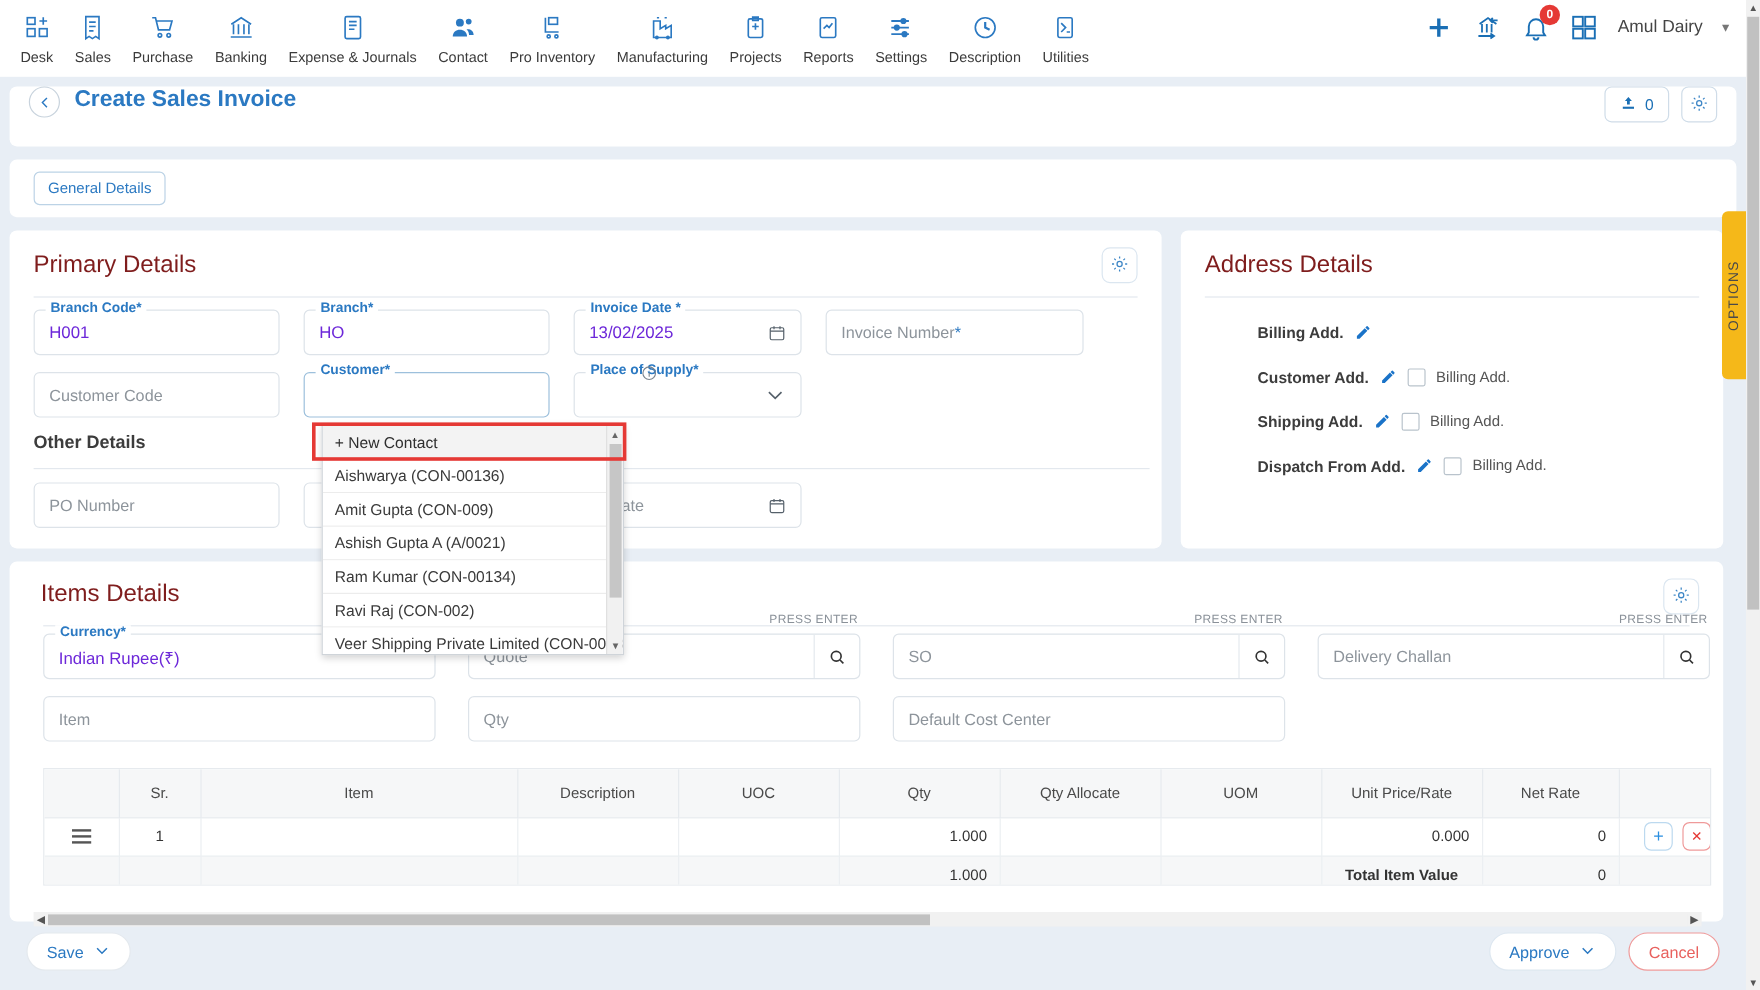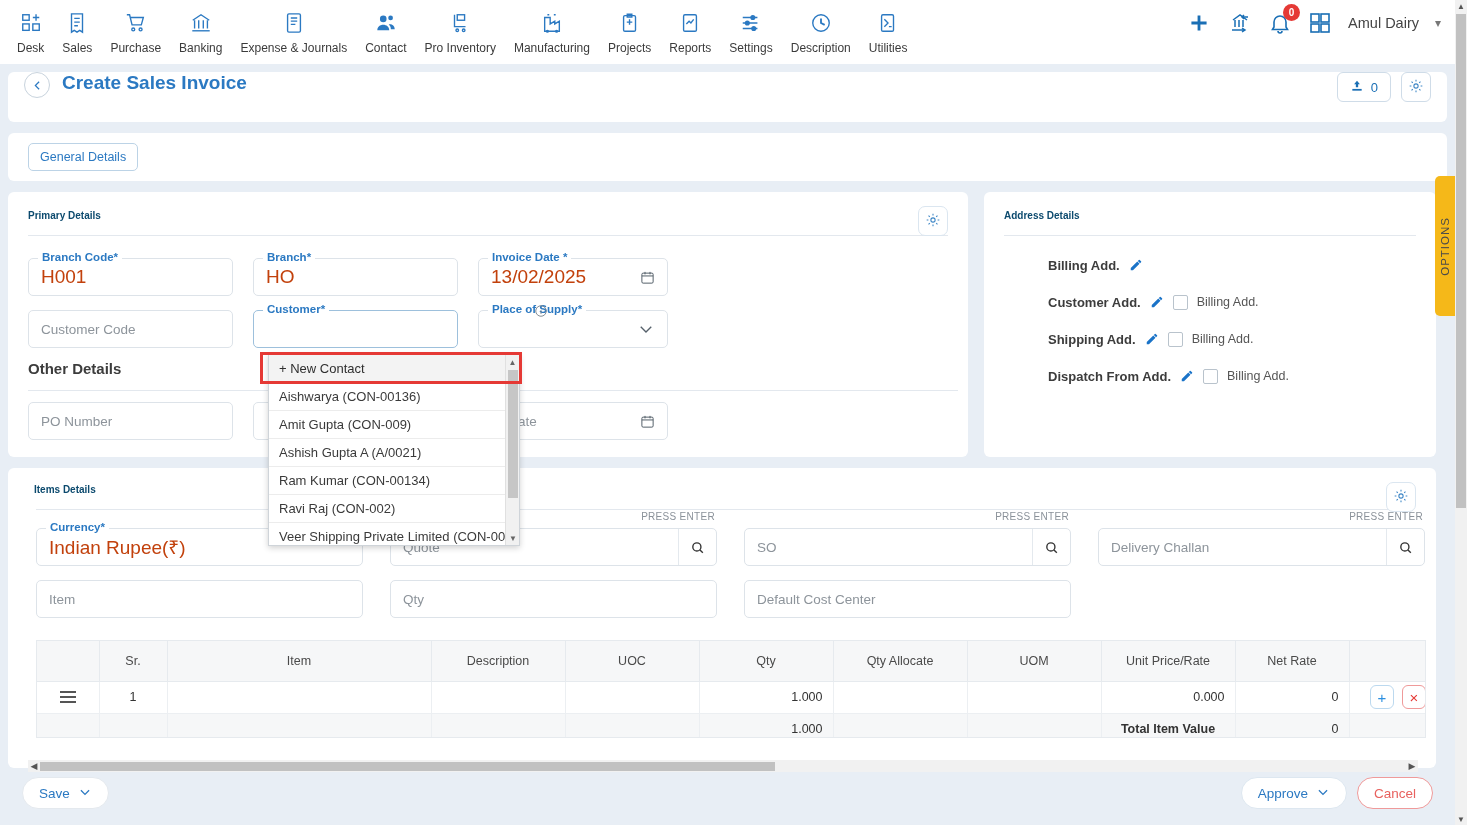--- a/index.html
+++ b/index.html
@@ -80,21 +80,21 @@
     background: #fff; border-radius: 6px; display: flex; align-items: center;
     padding: 0 20px;
   }
   .tab {
     border: 1px solid #bcd3e6; border-radius: 5px; background: #fff;
     color: #2b79c2; font-size: 12.5px; padding: 6px 11px; cursor: pointer;
   }
 
   
   .card { background: #fff; border-radius: 6px; }
-  .card-title { font-size: 10px; color: #0c4a6e; font-weight: bold; }
+  .card-title { font-size: 20px; color: #7f1d1d; font-weight: normal; }
   .card-rule { height: 1px; background: #e3e8ee; margin-top: 14px; }
 
   .primary-card { position: absolute; top: 192px; left: 8px; width: 960px; height: 265px; padding: 18px 20px 0 20px; }
   .address-card { position: absolute; top: 192px; left: 984px; width: 452px; height: 265px; padding: 18px 20px 0 20px; }
   .items-card  { position: absolute; top: 468px; left: 8px; width: 1428px; height: 300px; padding: 16px 14px 0 14px; }
 
   .sec-gear {
     position: absolute; right: 20px; top: 14px;
     width: 30px; height: 30px; border: 1px solid #dbe6f0; border-radius: 7px;
     background: #fff; display: flex; align-items: center; justify-content: center;
@@ -107,21 +107,21 @@
     border-radius: 5px; background: #fff; display: flex; align-items: center;
     padding: 0 12px;
   }
   .field.focused { border-color: #9dc0dc; }
   .field .legend {
     position: absolute; top: -8px; left: 9px; background: #fff;
     padding: 0 4px; font-size: 11.5px; color: #2b79c2; font-weight: bold;
     white-space: nowrap;
   }
   .req { color: #2b79c2; }
-  .field .val { color: #c2410c; font-size: 19px; }
+  .field .val { color: #6d28d9; font-size: 14px; }
   .field .ph { color: #8d949b; font-size: 13.5px; }
   .field .trail { margin-left: auto; color: #55606a; display: flex; align-items: center; }
 
   
   .pd-row1 { position: absolute; top: 66px; left: 20px; width: 930px; display: flex; gap: 20px; }
   .pd-row2 { position: absolute; top: 118px; left: 20px; width: 930px; display: flex; gap: 20px; }
   .col-a { width: 205px; } .col-b { width: 205px; } .col-c { width: 190px; } .col-d { width: 215px; }
 
   .other-title { position: absolute; top: 168px; left: 20px; font-size: 15px; font-weight: bold; color: #3c3c3c; }
   .other-rule { position: absolute; top: 198px; left: 20px; width: 930px; height: 1px; background: #e3e8ee; }
@@ -493,20 +493,23 @@
       </div>
       <div class="field col-c">
         <span class="legend"><span>Invoice Date</span> <span class="req">*</span></span>
         <span class="val">13/02/2025</span>
         <span class="trail">
           <svg width="15" height="15" viewBox="0 0 24 24" fill="none" stroke="currentColor" stroke-width="1.6">
             <rect x="3" y="5" width="18" height="16" rx="2"></rect>
               <path d="M3 9.5h18M8 3v4M16 3v4"></path>
           </svg>
         </span>
+      </div>
+      <div class="field col-d">
+        <span class="ph"><span>Invoice Number</span><span class="req">*</span></span>
       </div>
     </div>
 
     <div class="pd-row2">
       <div class="field col-a">
         <span class="ph">Customer Code</span>
       </div>
       <div class="field col-b focused">
         <span class="legend"><span>Customer</span><span class="req">*</span></span>
         <span class="val"></span>

